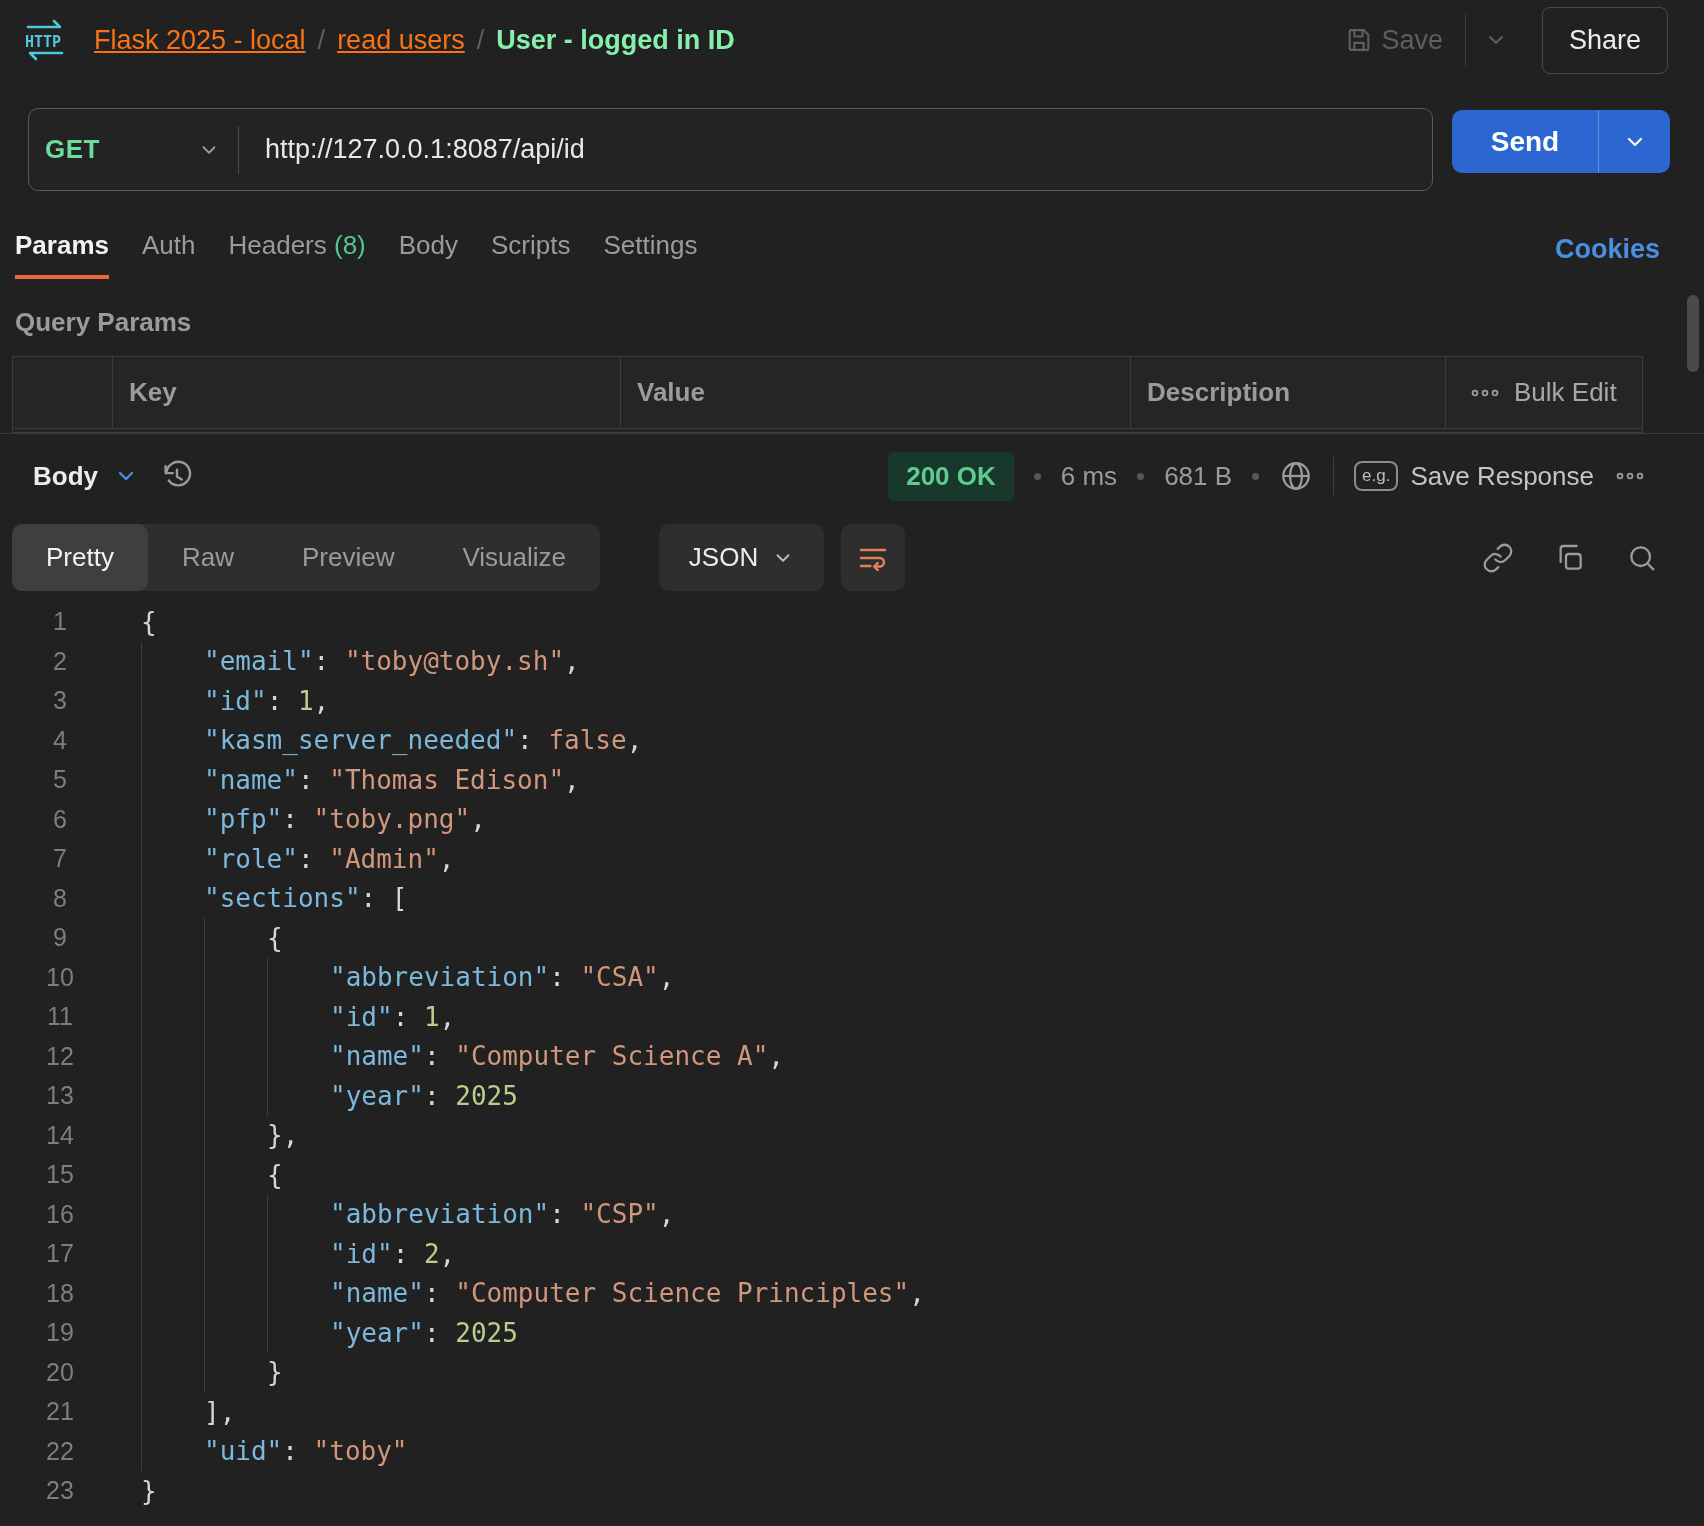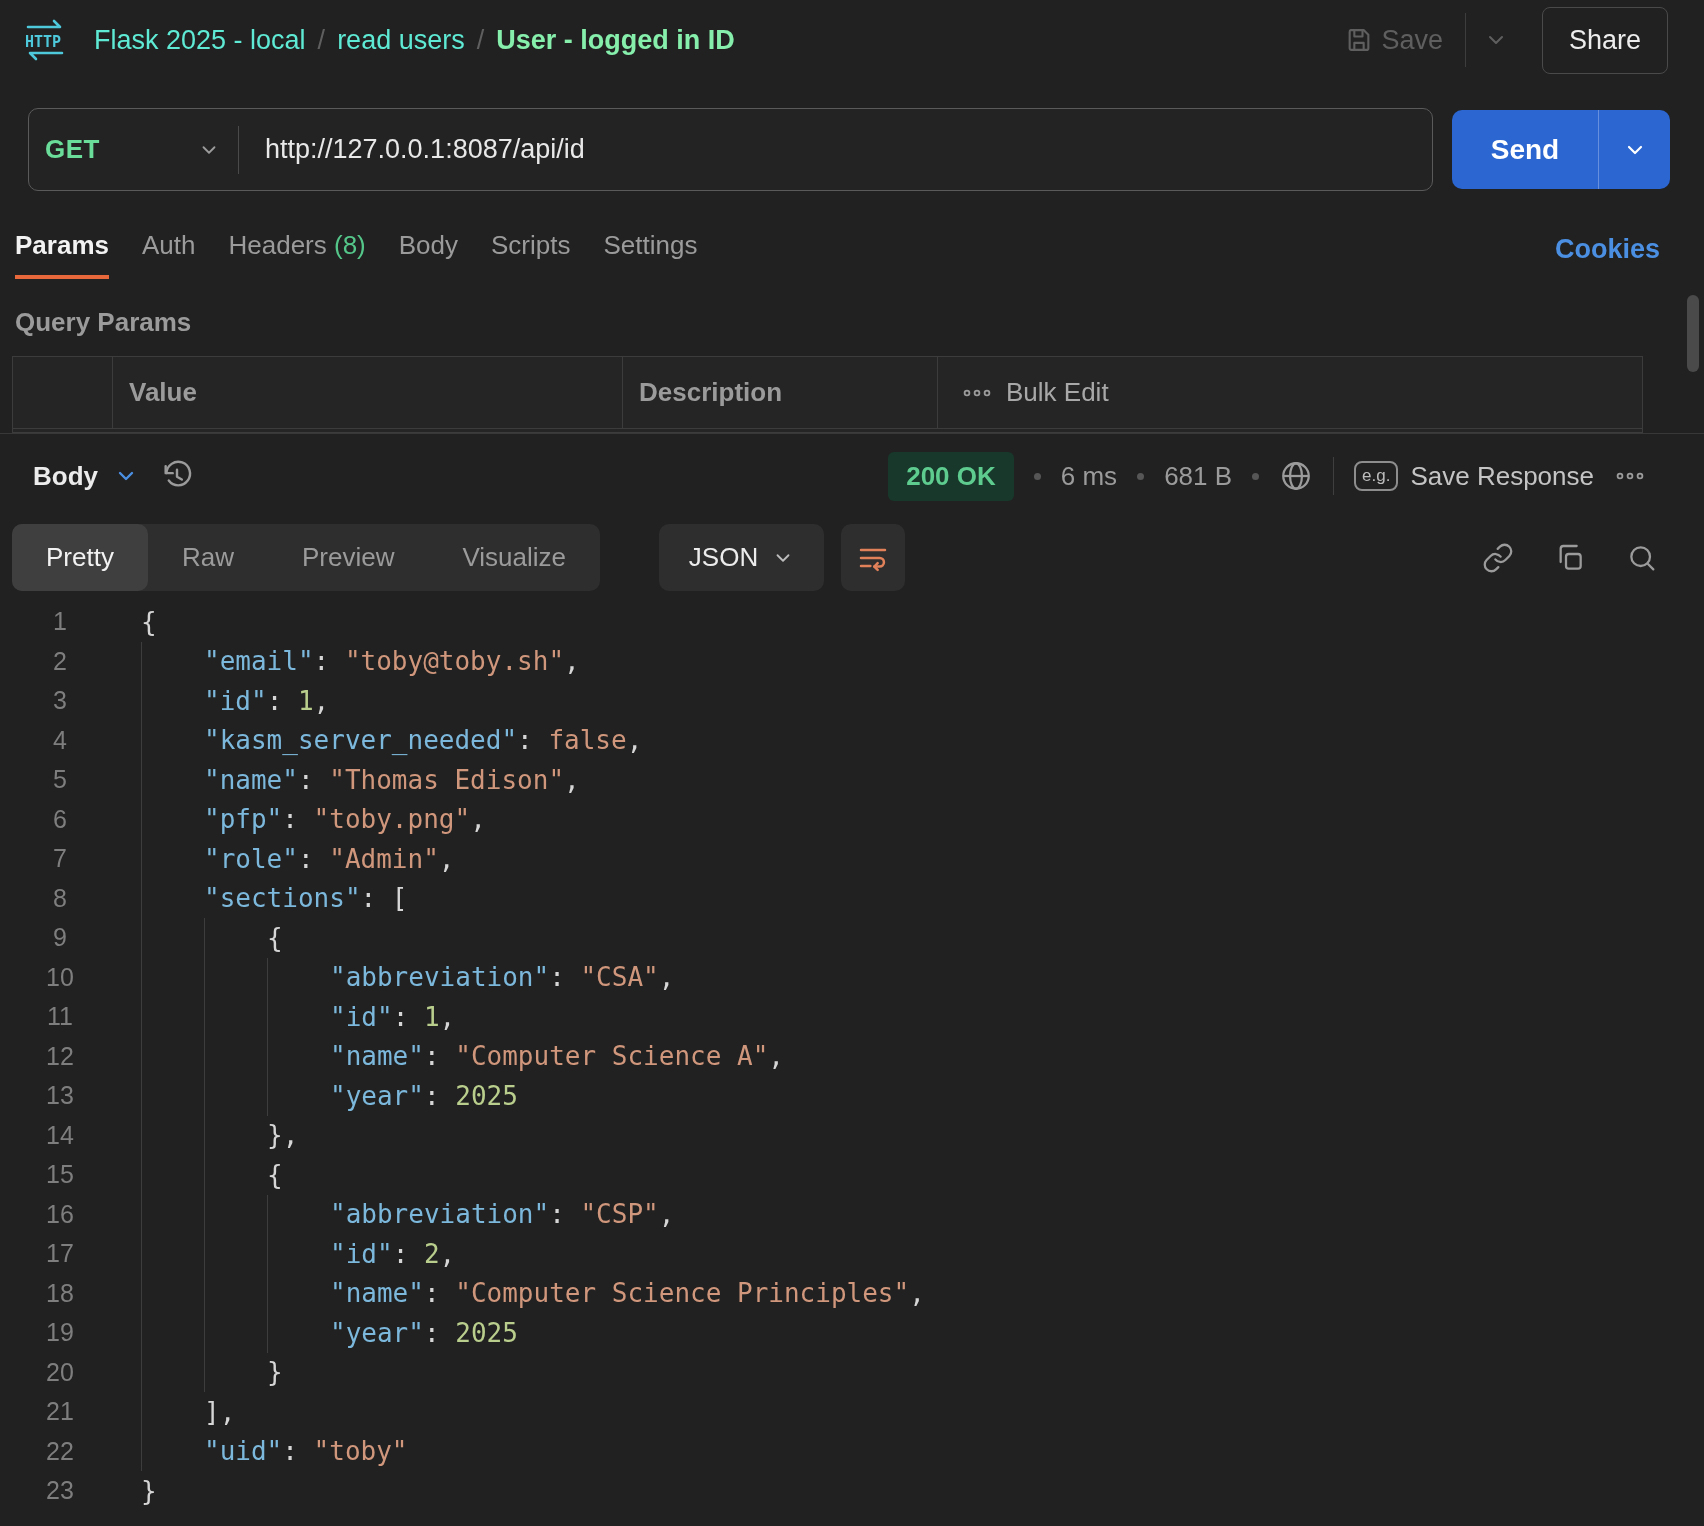--- a/index.html
+++ b/index.html
@@ -4,37 +4,37 @@
 <style>
   * { margin:0; padding:0; box-sizing:border-box; }
   html,body { background:#1b1b1b; }
   body { font-family:"Liberation Sans", sans-serif; }
   #app { position:relative; width:1704px; height:1526px; background:#212121; overflow:hidden; color:#ececec; }
 
   
   .topbar { position:absolute; left:0; top:0; width:1704px; height:80px; display:flex; align-items:center; padding-left:22px; }
   .http-badge { width:46px; height:44px; flex:0 0 auto; display:flex; align-items:center; }
   .crumbs { display:flex; align-items:center; gap:12px; margin-left:26px; font-size:27px; }
-  .crumb { color:#5eead4; cursor:pointer; }
+  .crumb { color:#f97316; cursor:pointer;text-decoration:underline; }
   .crumb-sep { color:#5f5f5f; }
   .crumb-title { color:#86efac; font-weight:600; }
   .topbar-right { position:absolute; right:36px; top:0; height:80px; display:flex; align-items:center; }
   .save-btn { display:flex; align-items:center; gap:8px; color:#5f5f5f; font-size:27px; padding-right:22px; }
   .tb-divider { width:1px; height:54px; background:#3d3d3d; }
   .save-chev { padding:0 18px; color:#5f5f5f; }
   .share-btn { margin-left:16px; width:126px; height:67px; border:1px solid #4a4a4a; border-radius:8px; background:transparent; color:#ededed; font-size:27px; display:flex; align-items:center; justify-content:center; cursor:pointer; }
 
   
   .url-row { position:absolute; left:28px; top:108px; width:1405px; height:83px; border:1px solid #5a5a5a; border-radius:10px; background:#232323; display:flex; align-items:center; }
   .method { display:flex; align-items:center; padding-left:16px; width:209px; }
   .method-label { color:#6bdd9a; font-size:26px; font-weight:600; letter-spacing:0.5px; }
   .method-chev { margin-left:auto; margin-right:18px; color:#9b9b9b; }
   .url-divider { width:1px; height:48px; background:#4a4a4a; }
   .url-text { padding-left:26px; font-size:27px; color:#e8e8e8; }
-  .send-btn { position:absolute; left:1452px; top:110px; width:218px; height:79px; background:#2b66d1; border-radius:10px; display:flex; align-items:stretch; cursor:pointer; }
+  .send-btn { position:absolute; left:1452px; top:110px; width:218px; height:63px; background:#2b66d1; border-radius:10px; display:flex; align-items:stretch; cursor:pointer; }
   .send-main { width:146px; display:flex; align-items:center; justify-content:center; color:#fff; font-size:28px; font-weight:600; }
   .send-sep { width:1px; background:rgba(255,255,255,0.28); margin:0; }
   .send-chev { flex:1; display:flex; align-items:center; justify-content:center; color:#fff; }
 
   
   .tabs { position:absolute; left:15px; top:230px; display:flex; gap:33px; }
   .tab { font-size:26px; color:#9b9b9b; padding-bottom:14px; border-bottom:4px solid transparent; cursor:pointer; white-space:nowrap; }
   .tab.active { color:#f2f2f2; font-weight:600; border-bottom-color:#e8683c; }
   .tab .count { color:#55c689; }
   .cookies-link { position:absolute; right:44px; top:234px; color:#4b8fe2; font-size:27px; font-weight:600; cursor:pointer; }
@@ -164,20 +164,21 @@
       <span class="tab">Scripts</span>
       <span class="tab">Settings</span>
     </div>
   <span class="cookies-link">Cookies</span>
 
   <div class="qp-title">Query Params</div>
 
   <div class="ptable">
     <div class="ptable-head">
       <div class="pth c-check"></div>
+      <div class="pth c-key">Key</div>
       <div class="pth c-value">Value</div>
       <div class="pth c-desc">Description</div>
       <div class="pth c-bulk">
         <span>
           <svg width="30" height="22" viewBox="0 0 30 22" fill="none" stroke="#9b9b9b" stroke-width="1.8">
             <circle cx="5" cy="11" r="2.4"></circle>
               <circle cx="15" cy="11" r="2.4"></circle>
               <circle cx="25" cy="11" r="2.4"></circle>
           </svg>
         </span>

